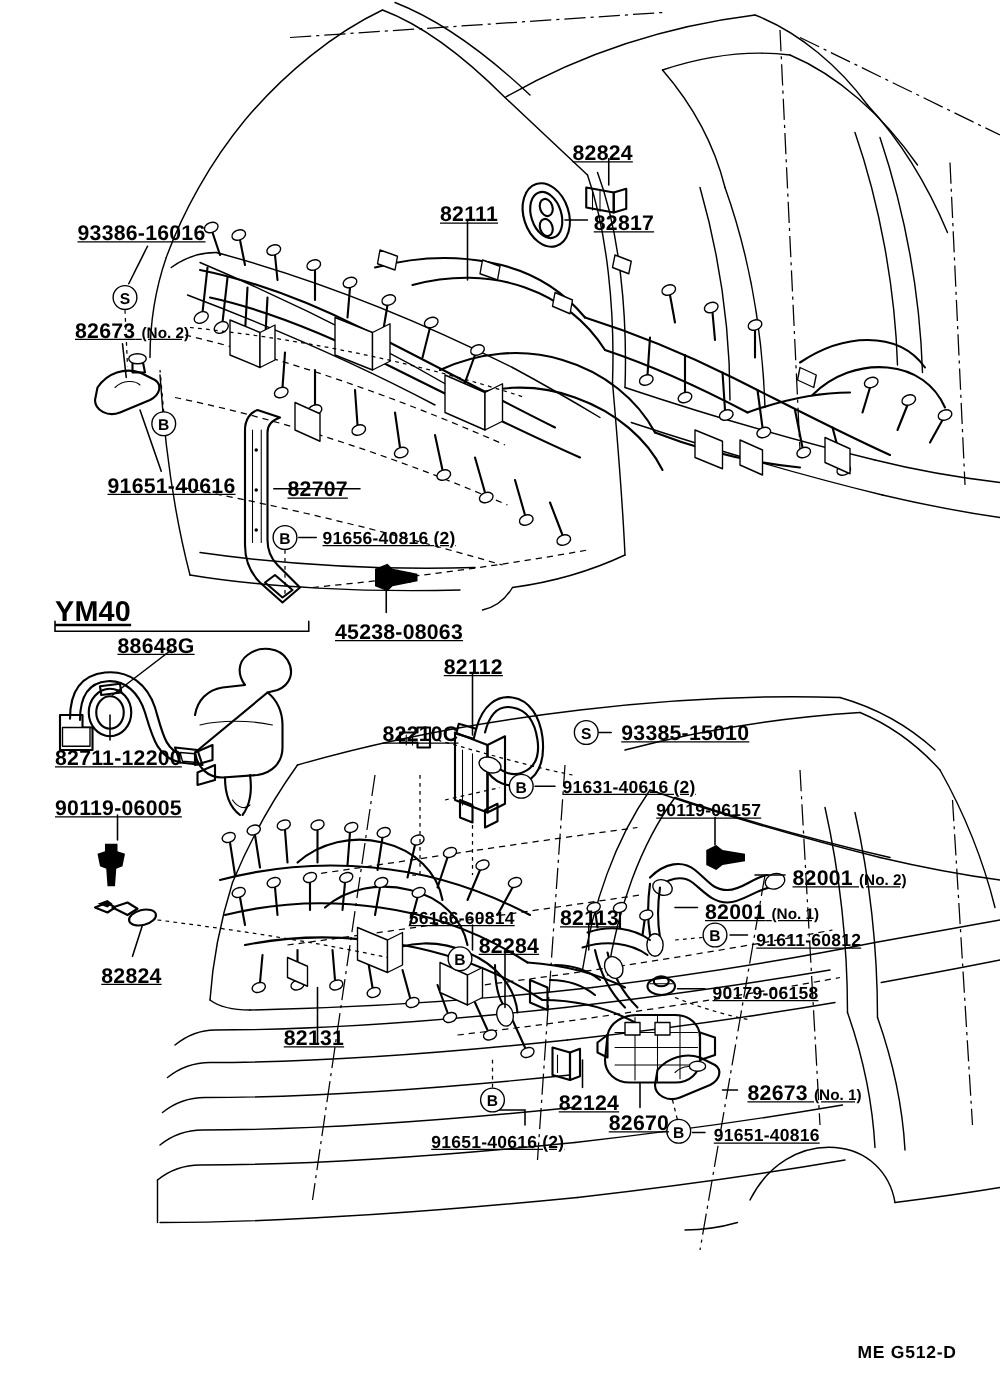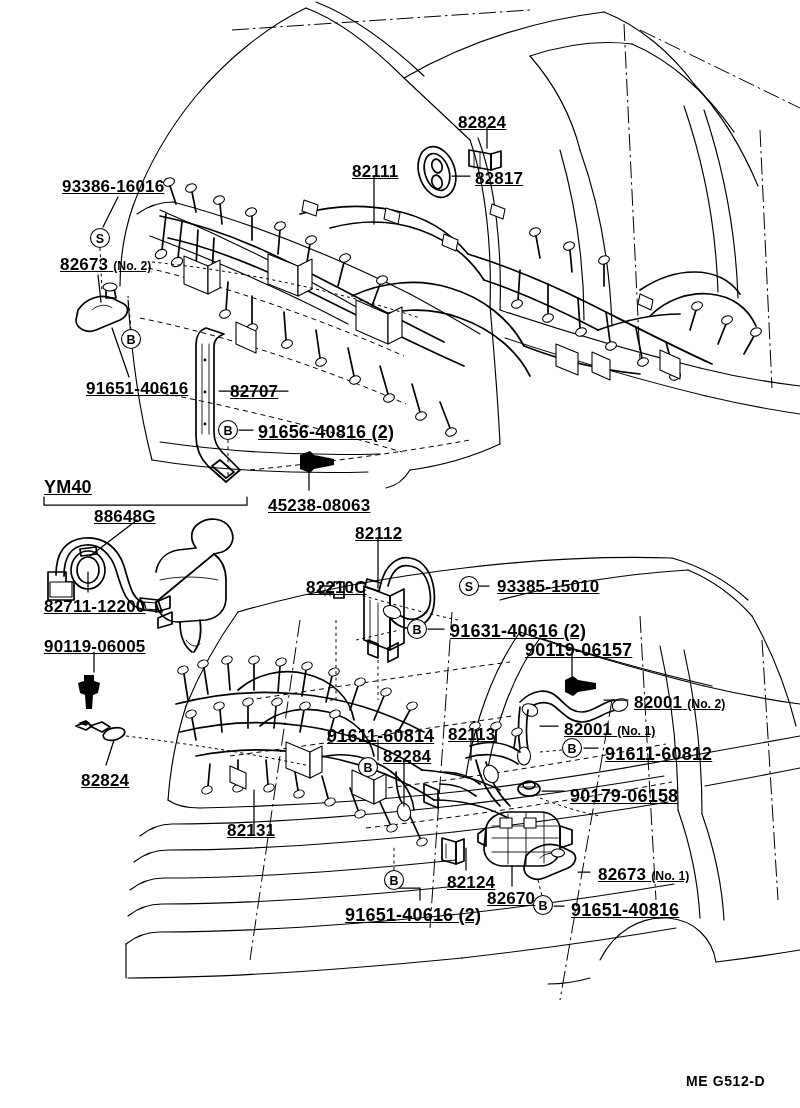--- a/index.html
+++ b/index.html
@@ -4,23 +4,23 @@
 <style>
   html,body{margin:0;padding:0;background:#ffffff;}
   body{width:800px;height:1108px;position:relative;overflow:hidden;
        font-family:"Liberation Sans","DejaVu Sans",sans-serif;color:#000;}
   #stage{position:absolute;inset:0;width:800px;height:1108px;}
   svg.art{position:absolute;left:0;top:0;width:800px;height:1108px;}
   .lbl{position:absolute;white-space:nowrap;font-weight:700;color:#000;
        letter-spacing:.2px;line-height:1;text-decoration:underline;}
   .lbl .sub{font-weight:700;font-size:.72em;letter-spacing:0;}
   .pn{font-size:17px;}
-  .pn-sm{font-size:18px;}
+  .pn-sm{font-size:14px;}
   .code{position:absolute;font-size:14px;font-weight:700;letter-spacing:.6px;}
-  .grp{font-size:18px;font-weight:700;}
+  .grp{font-size:23px;font-weight:700;}
 </style>
 </head>
 <body>
 
 <div id="stage">
 
   <svg class="art" viewBox="0 0 800 1108">
     <defs>
       <style>
         .s{fill:none;stroke:#000;stroke-width:1.15;stroke-linecap:round;stroke-linejoin:round;}
@@ -591,21 +591,21 @@
     <div class="lbl pn" style="left:355px;top:525px"><span>82112</span></div>
     <div class="lbl pn" style="left:306px;top:579px"><span>82210C</span></div>
     <div class="lbl pn" style="left:497px;top:578px"><span>93385-15010</span></div>
     <div class="lbl pn-sm" style="left:450px;top:622px"><span>91631-40616 (2)</span></div>
     <div class="lbl pn-sm" style="left:525px;top:641px"><span>90119-06157</span></div>
     <div class="lbl pn" style="left:448px;top:726px"><span>82113</span></div>
     <div class="lbl pn" style="left:634px;top:694px"><span>82001</span> <span class="sub">(No. 2)</span></div>
     <div class="lbl pn" style="left:564px;top:721px"><span>82001</span> <span class="sub">(No. 1)</span></div>
     <div class="lbl pn-sm" style="left:605px;top:745px"><span>91611-60812</span></div>
     <div class="lbl pn-sm" style="left:570px;top:787px"><span>90179-06158</span></div>
-    <div class="lbl pn-sm" style="left:327px;top:727px"><span>91611-60814</span></div>
+    <div class="lbl pn-sm" style="left:327px;top:727px"><span>56166-60814</span></div>
     <div class="lbl pn" style="left:383px;top:748px"><span>82284</span></div>
     <div class="lbl pn" style="left:227px;top:822px"><span>82131</span></div>
     <div class="lbl pn" style="left:447px;top:874px"><span>82124</span></div>
     <div class="lbl pn" style="left:487px;top:890px"><span>82670</span></div>
     <div class="lbl pn" style="left:598px;top:866px"><span>82673</span> <span class="sub">(No. 1)</span></div>
     <div class="lbl pn-sm" style="left:571px;top:901px"><span>91651-40816</span></div>
     <div class="lbl pn-sm" style="left:345px;top:906px"><span>91651-40616 (2)</span></div>
   </div>
 
   <div class="code" style="left:686px;top:1073px">ME  G512-D</div>

